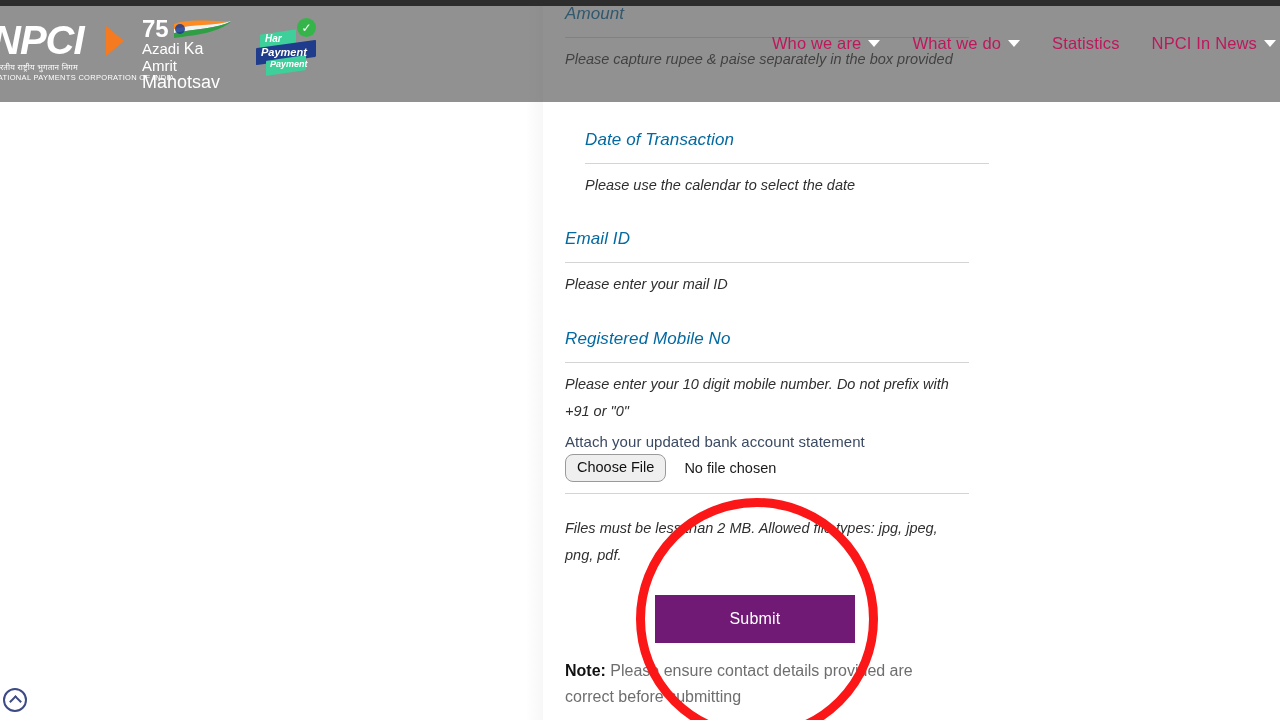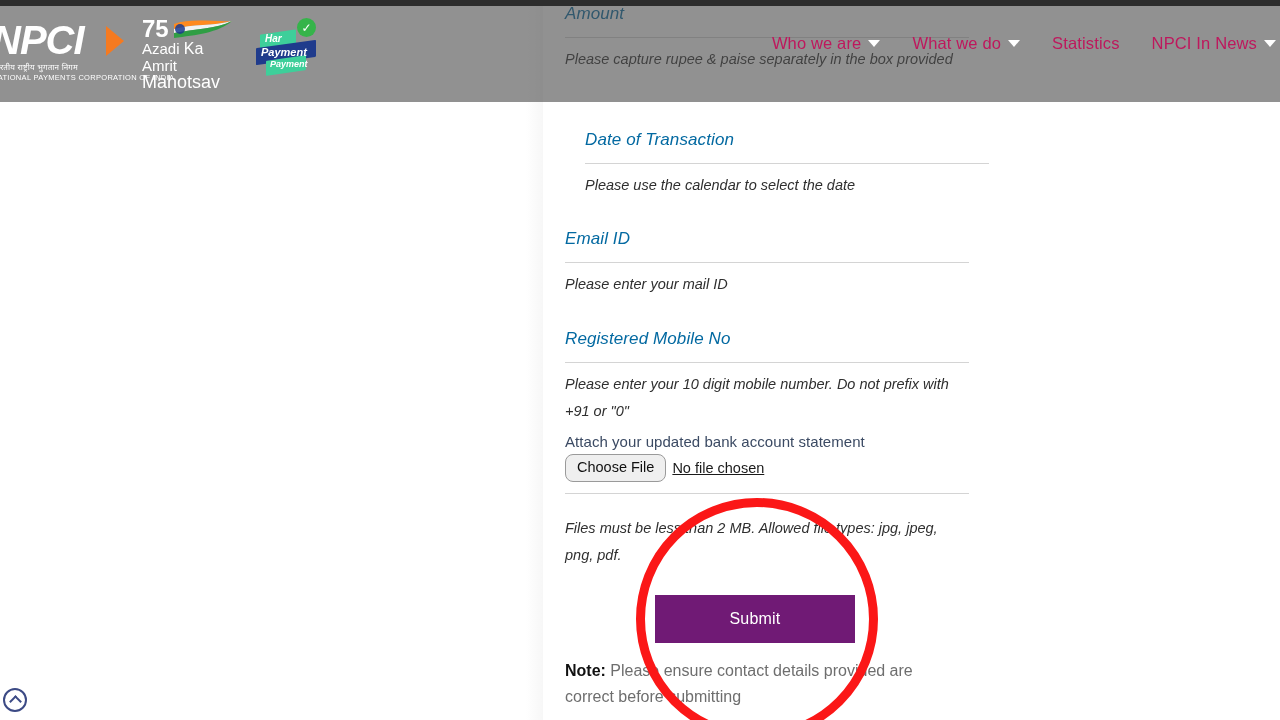--- a/index.html
+++ b/index.html
@@ -40,21 +40,21 @@
     position: absolute; left: 22px; font-size: 15px; color: #3b4a63;
     letter-spacing: .05px;
   }
   .file-row { position: absolute; left: 22px; display: flex; align-items: center; }
   .choose-file-btn {
     font-family: "Liberation Sans", sans-serif;
     font-size: 14.5px; color: #101010;
     background: #efefef; border: 1px solid #9a9a9a; border-radius: 8px;
     padding: 5px 11px 6px; line-height: 1;
   }
-  .no-file { font-size: 14.5px; color: #1a1a1a; margin-left: 6px; text-decoration: underline; }
+  .no-file { font-size: 14.5px; color: #1a1a1a; margin-left: 18px; }
 
   .divider-line { position: absolute; left: 22px; width: 404px; height: 1px; background: #d4d4d4; }
 
   .submit-btn {
     position: absolute; left: 112px; top: 595px; width: 200px; height: 48px;
     background: #701a75; color: #ffffff; border: none;
     font-family: "Liberation Sans", sans-serif; font-size: 16px; letter-spacing: .2px;
     cursor: pointer;
   }
 

